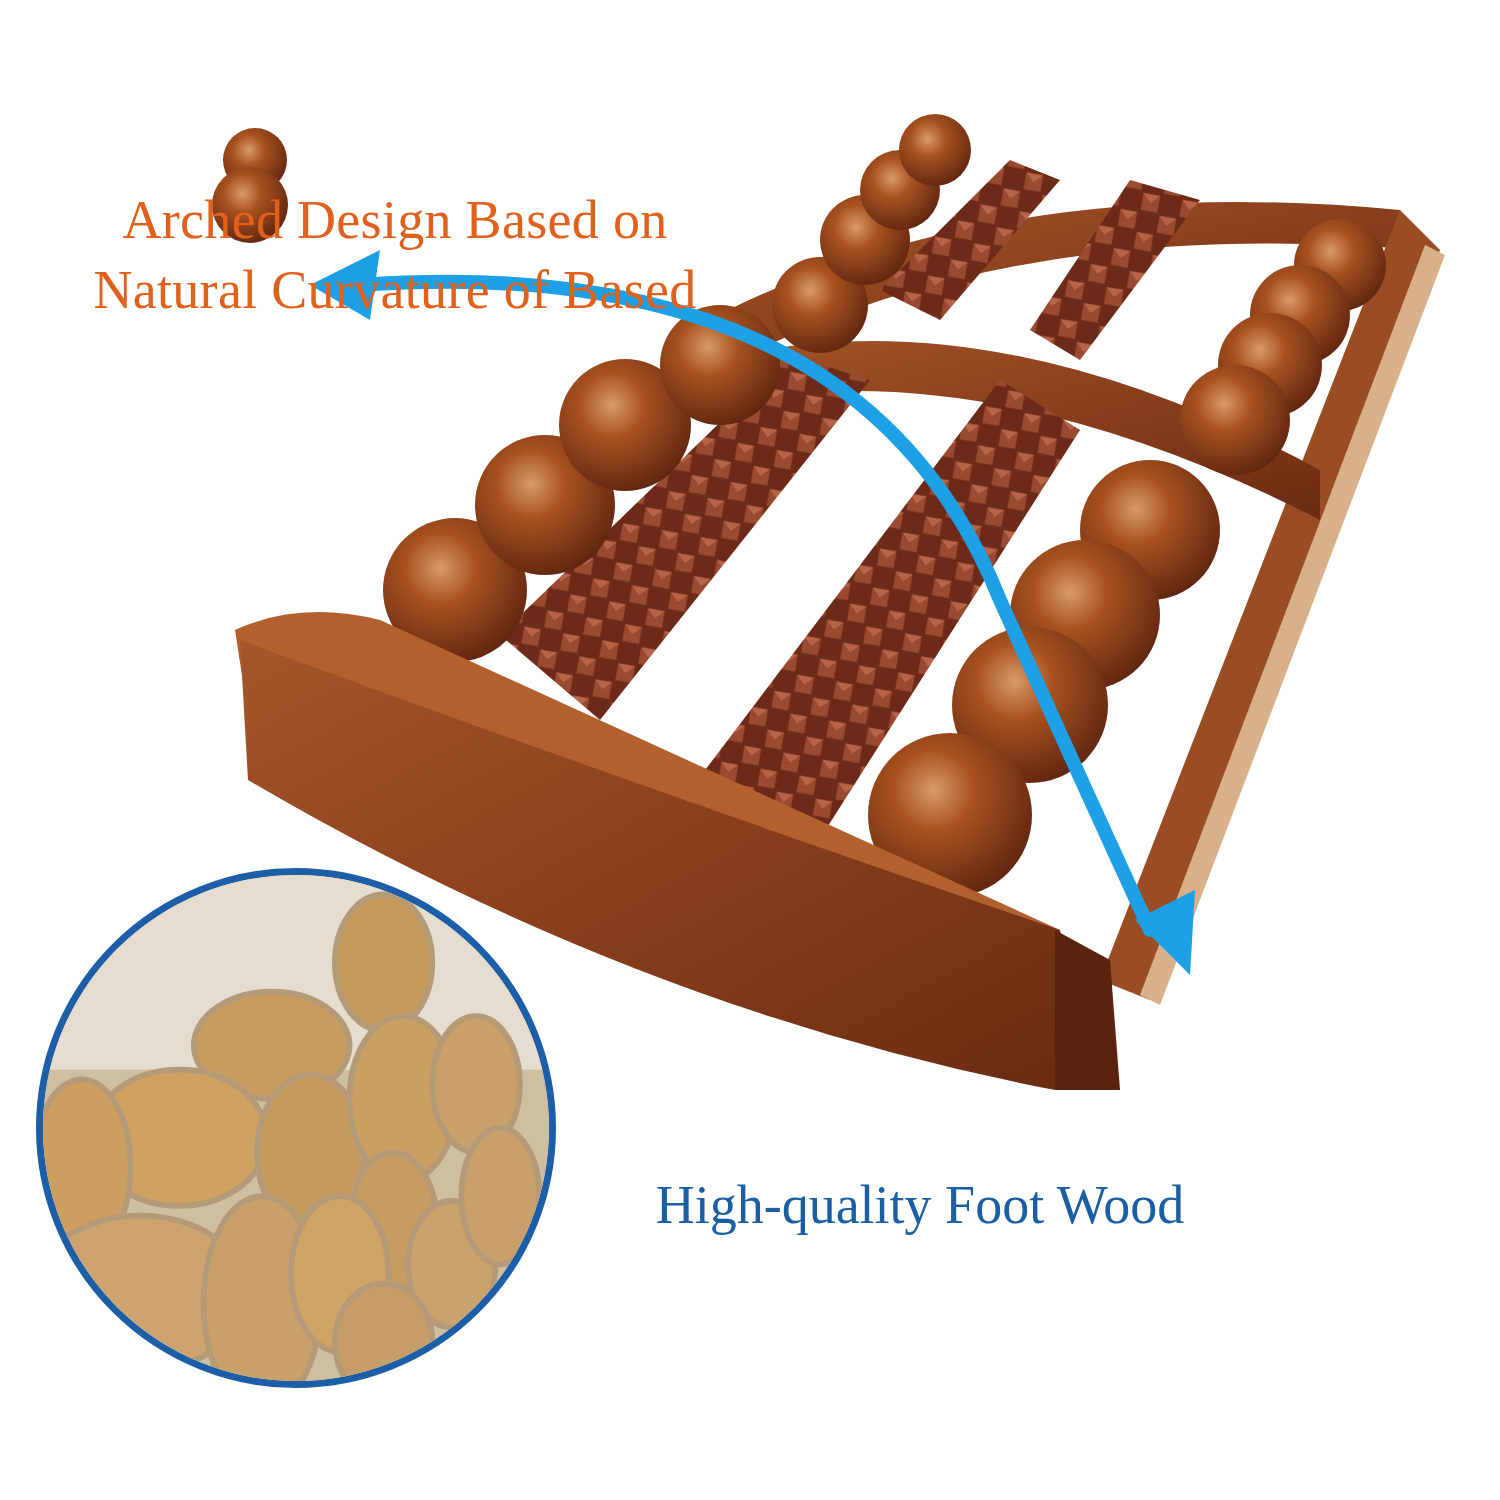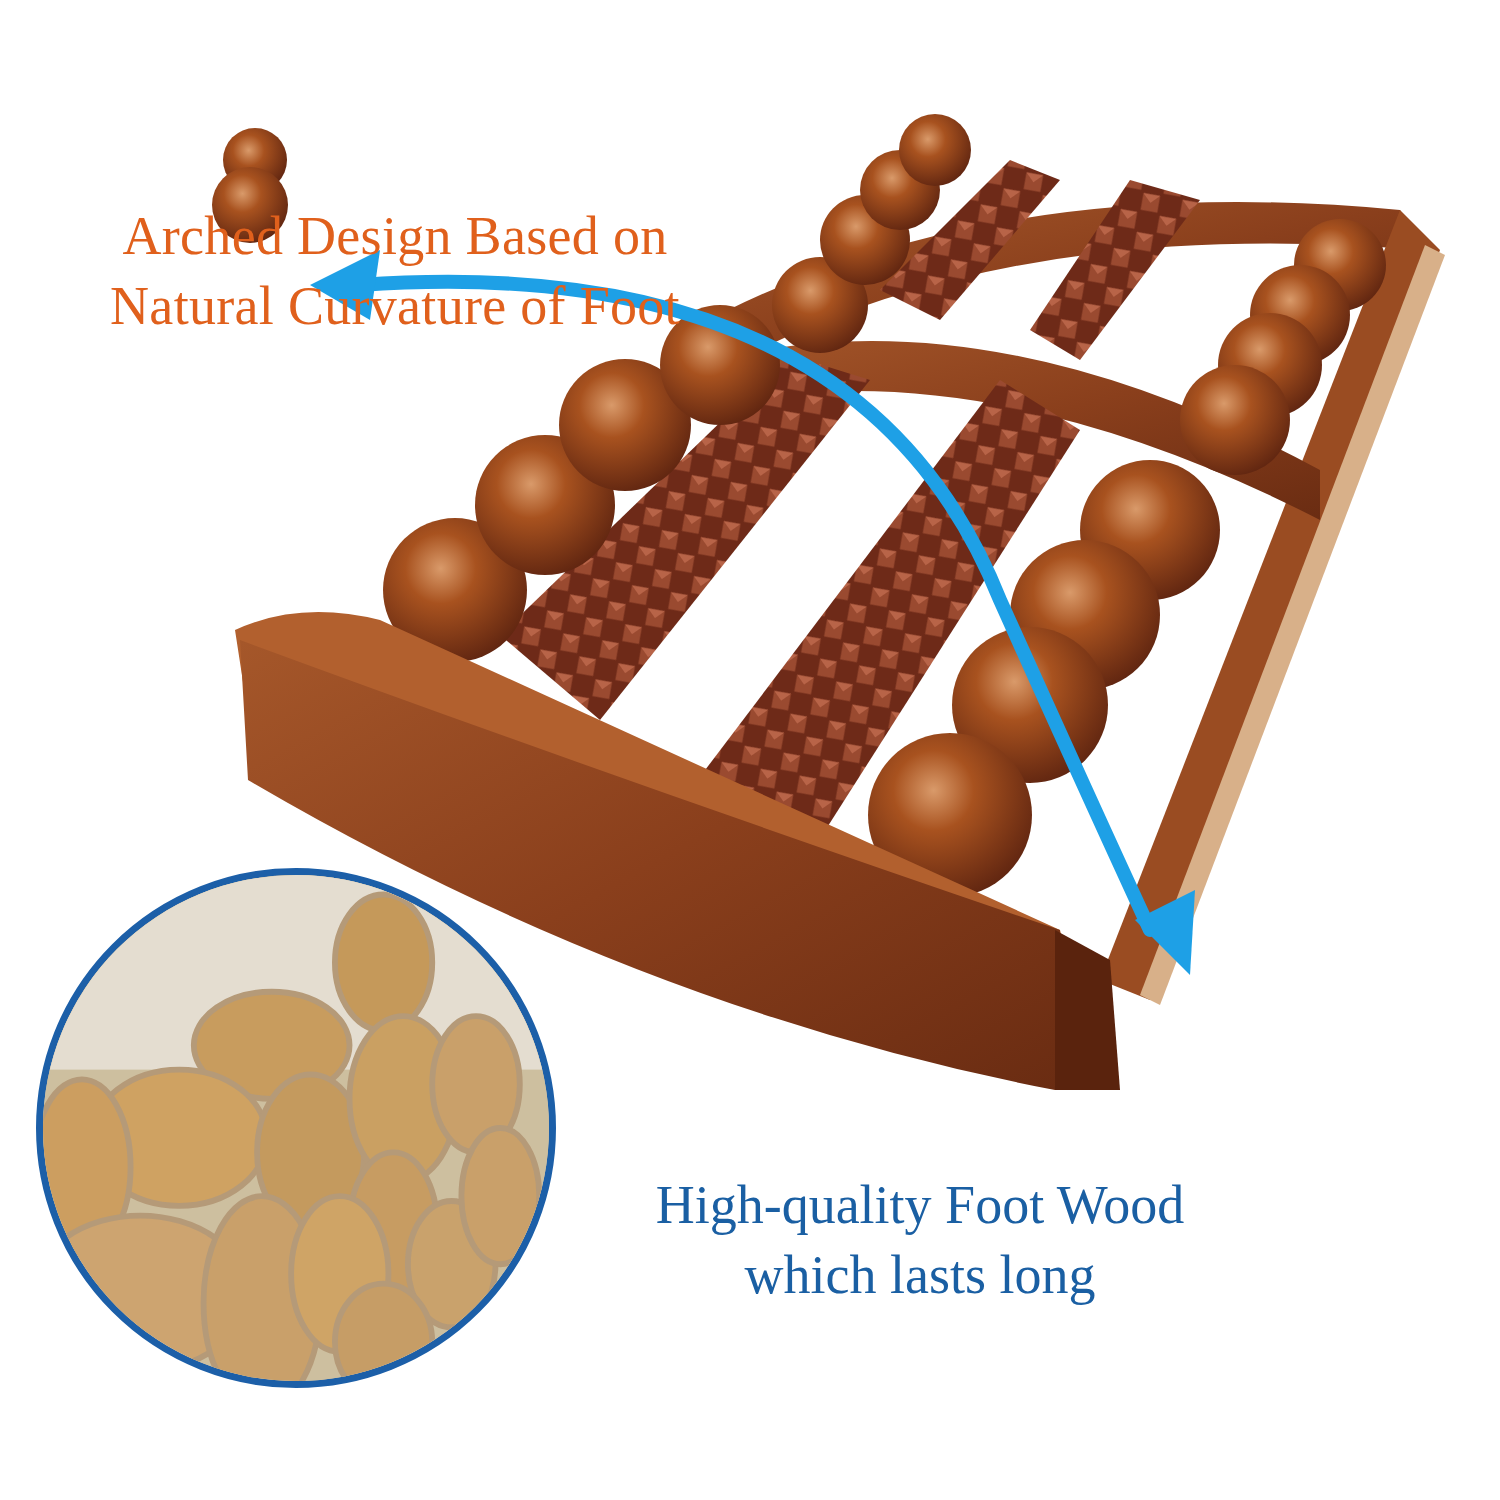--- a/index.html
+++ b/index.html
@@ -1,17 +1,17 @@
 <!DOCTYPE html>
 <html><head>
 <meta charset="utf-8">
 <style>
   html,body{margin:0;padding:0;background:#ffffff;}
   .canvas{position:relative;width:1500px;height:1500px;overflow:hidden;background:#ffffff;font-family:"Liberation Serif","DejaVu Serif",serif;}
-  .headline{position:absolute;left:55px;top:185px;width:680px;text-align:center;color:#e0601c;font-size:54px;line-height:70px;letter-spacing:0.3px;margin-top:16px;}
+  .headline{position:absolute;left:55px;top:185px;width:680px;text-align:center;color:#e0601c;font-size:54px;line-height:70px;letter-spacing:0.3px;}
   .caption{position:absolute;left:590px;top:1170px;width:660px;text-align:center;color:#1a5fa3;font-size:54px;line-height:70px;}
   .product{position:absolute;left:0;top:0;width:1500px;height:1500px;}
   .logs{position:absolute;left:36px;top:868px;width:520px;height:520px;border-radius:50%;border:7px solid #1c5fa8;overflow:hidden;box-sizing:border-box;background:#d9c9ae;}
   .arrow{position:absolute;left:0;top:0;width:1500px;height:1500px;pointer-events:none;}
 </style>
 </head>
 <body>
 
 <div class="canvas">
 
@@ -83,21 +83,21 @@
   </svg>
 
   <svg class="arrow" viewBox="0 0 1500 1500">
     <path d="M360 285 Q860 250 1000 600 Q1090 800 1150 930" fill="none" stroke="#1ea0e6" stroke-width="14" stroke-linecap="round"></path>
     <polygon points="310,285 380,250 370,320" fill="#1ea0e6"></polygon>
     <polygon points="1135,920 1195,890 1190,975" fill="#1ea0e6"></polygon>
   </svg>
 
   <div class="headline">
     <div>Arched Design Based on</div>
-    <div>Natural Curvature of Foot</div>
+    <div>Natural Curvature of Based</div>
   </div>
 
   <div class="logs">
     <svg width="100%" height="100%" viewBox="0 0 520 520">
       <rect width="520" height="520" fill="#cdbf9f"></rect>
       <rect x="0" y="0" width="520" height="200" fill="#e4ddd0"></rect>
       <ellipse cx="235" cy="175" rx="80" ry="55" fill="#c89c5e" stroke="#b59a78" stroke-width="6"></ellipse>
       <ellipse cx="350" cy="90" rx="50" ry="70" fill="#c5995a" stroke="#b59a78" stroke-width="6"></ellipse>
       <ellipse cx="140" cy="270" rx="90" ry="70" fill="#cfa262" stroke="#b59a78" stroke-width="6"></ellipse>
       <ellipse cx="275" cy="285" rx="55" ry="80" fill="#c49a5e" stroke="#b59a78" stroke-width="6"></ellipse>
@@ -109,15 +109,14 @@
       <ellipse cx="360" cy="360" rx="45" ry="75" fill="#c79c62" stroke="#b59a78" stroke-width="6"></ellipse>
       <ellipse cx="420" cy="400" rx="45" ry="65" fill="#c9a26c" stroke="#b59a78" stroke-width="6"></ellipse>
       <ellipse cx="305" cy="410" rx="50" ry="80" fill="#cfa466" stroke="#b59a78" stroke-width="6"></ellipse>
       <ellipse cx="350" cy="480" rx="50" ry="60" fill="#c69d66" stroke="#b59a78" stroke-width="6"></ellipse>
       <ellipse cx="470" cy="330" rx="40" ry="70" fill="#c9a06a" stroke="#b59a78" stroke-width="6"></ellipse>
     </svg>
   </div>
 
   <div class="caption">
     <div>High-quality Foot Wood</div>
-    <div>which lasts long</div>
   </div>
 </div>
 
 </body></html>

